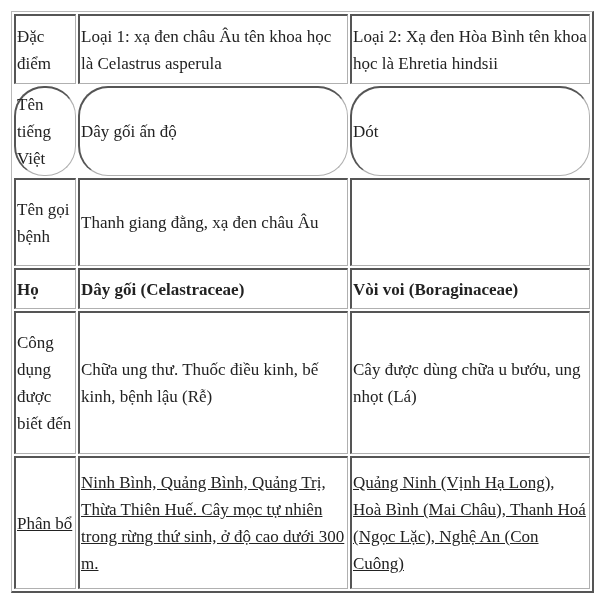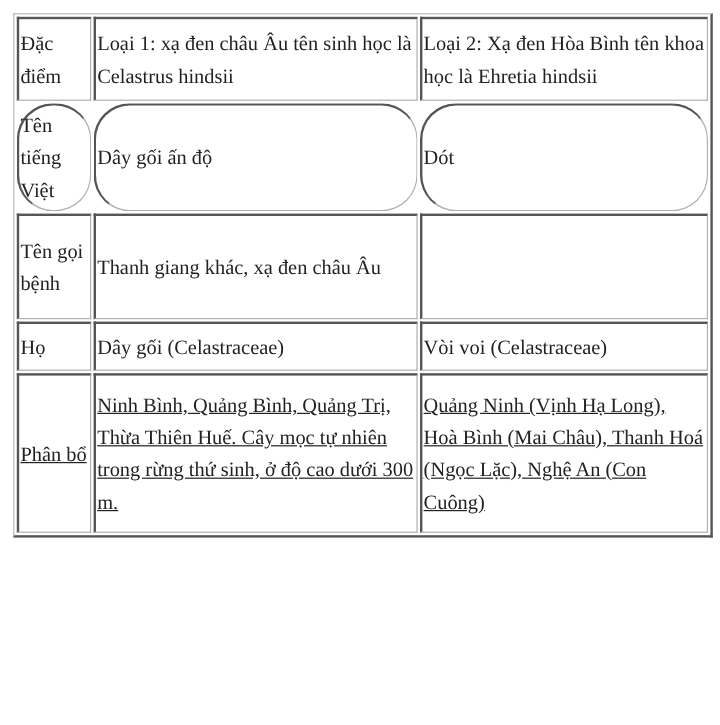--- a/index.html
+++ b/index.html
@@ -40,50 +40,55 @@
       line-height: 27px;
       vertical-align: middle;
       text-align: left;
     }
     td.label { width: 56px; }
     td.c1 { width: 264px; text-align: justify; }
     td.c2 { width: 234px; text-align: justify; }
     tr.r1 td { height: 67px; }
     tr.r2 td { height: 87px; border-radius: 30px; }
     tr.r3 td { height: 85px; }
-    tr.r4 td { height: 38px; }
+    tr.r4 td { height: 38px; font-weight: bold; }
     tr.r5 td { height: 140px; }
     tr.r6 td { height: 130px; text-decoration: underline; }
     .just-last { text-align: justify; text-align-last: left; }
   </style>
 </head>
 <body>
 
 <div class="wrap">
   <table class="info">
     <tbody>
       <tr class="r1">
         <td class="label">Đặc điểm</td>
-        <td class="c1 just-last">Loại 1: xạ đen châu Âu tên sinh học là Celastrus hindsii</td>
+        <td class="c1 just-last">Loại 1: xạ đen châu Âu tên khoa học là Celastrus asperula</td>
         <td class="c2 just-last">Loại 2: Xạ đen Hòa Bình tên khoa học là Ehretia hindsii</td>
       </tr>
       <tr class="r2">
         <td class="label">Tên tiếng Việt</td>
         <td class="c1 just-last">Dây gối ấn độ</td>
         <td class="c2 just-last">Dót</td>
       </tr>
       <tr class="r3">
         <td class="label">Tên gọi bệnh</td>
-        <td class="c1 just-last">Thanh giang khác, xạ đen châu Âu</td>
+        <td class="c1 just-last">Thanh giang đằng, xạ đen châu Âu</td>
         <td class="c2 just-last"></td>
       </tr>
       <tr class="r4">
         <td class="label">Họ</td>
         <td class="c1 just-last">Dây gối (Celastraceae)</td>
-        <td class="c2 just-last">Vòi voi (Celastraceae)</td>
+        <td class="c2 just-last">Vòi voi (Boraginaceae)</td>
+      </tr>
+      <tr class="r5">
+        <td class="label">Công dụng được biết đến</td>
+        <td class="c1 just-last">Chữa ung thư. Thuốc điều kinh, bế kinh, bệnh lậu (Rễ)</td>
+        <td class="c2 just-last">Cây được dùng chữa u bướu, ung nhọt (Lá)</td>
       </tr>
       <tr class="r6">
         <td class="label">Phân bổ</td>
         <td class="c1 just-last">Ninh Bình, Quảng Bình, Quảng Trị, Thừa Thiên Huế. Cây mọc tự nhiên trong rừng thứ sinh, ở độ cao dưới 300 m.</td>
         <td class="c2 just-last">Quảng Ninh (Vịnh Hạ Long), Hoà Bình (Mai Châu), Thanh Hoá (Ngọc Lặc), Nghệ An (Con Cuông)</td>
       </tr>
     </tbody>
   </table>
 </div>
 

